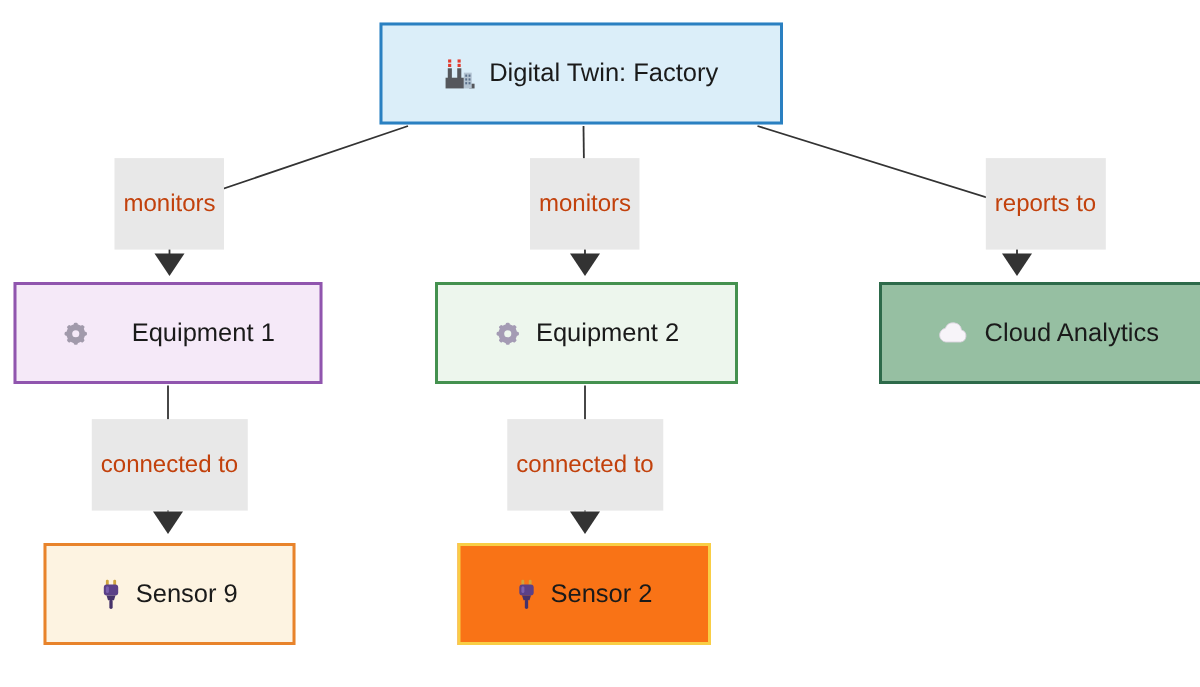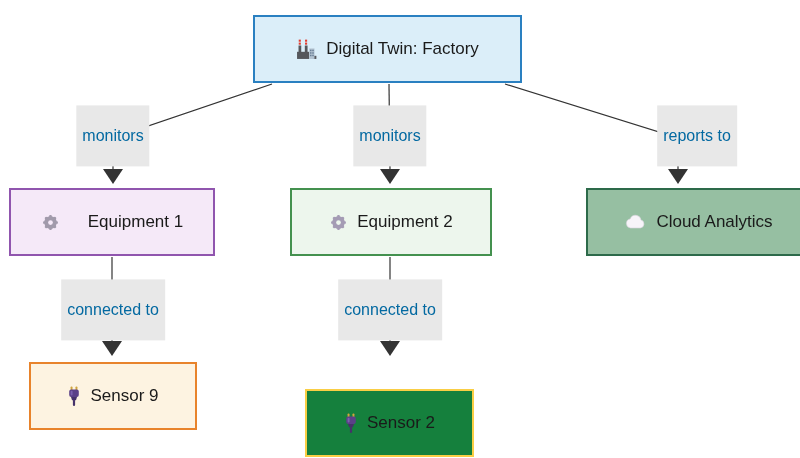--- a/index.html
+++ b/index.html
@@ -9,21 +9,21 @@
   }
   .edges{position:absolute;left:0;top:0;width:800px;height:458px;}
   .node{
     position:absolute;display:flex;align-items:center;justify-content:center;
     gap:9px;border:2px solid transparent;box-sizing:border-box;
     font-size:17px;color:#1a1a1a;white-space:nowrap;cursor:default;
   }
   .node .icon{display:inline-flex;align-items:center;}
   .edge-label{
     position:absolute;transform:translate(-50%,-50%);
-    background:#e8e8e8;color:#0369a1;font-size:16px;line-height:1.2;
+    background:#e8e8e8;color:#c2410c;font-size:16px;line-height:1.2;
     padding:21px 6px;white-space:nowrap;
   }
   
   #n-digital-twin  {left:253px;top:15px; width:269px;height:68px;}
   #n-equipment-1   {left:9px;  top:188px;width:206px;height:68px;gap:28px;}
   #n-equipment-2   {left:290px;top:188px;width:202px;height:68px;}
   #n-cloud         {left:566px;top:188px;width:225px;height:68px;}
   #n-sensor-1      {left:29px; top:362px;width:168px;height:68px;}
   #n-sensor-2      {left:305px;top:362px;width:169px;height:68px;}
   
@@ -134,21 +134,21 @@
         <rect x="8.5" y="0.5" width="1.9" height="4.2" rx="0.8" fill="#cfa43e"></rect>
         <rect x="2.2" y="3.6" width="9.6" height="7.4" rx="2" fill="#5b4088"></rect>
         <rect x="3.6" y="4.8" width="2" height="4.6" rx="1" fill="#7a5fae"></rect>
         <path d="M4 11 h6 l-1 3.2 h-4 Z" fill="#46326a"></path>
         <rect x="5.9" y="13.6" width="2.2" height="6.4" rx="1.1" fill="#46326a"></rect>
       </svg>
     </span>
     <span class="label">Sensor 9</span>
   </div>
 
-  <div class="node" id="n-sensor-2" style="background: #15803d; border-color: rgb(249, 206, 69); margin-top: 27px;">
+  <div class="node" id="n-sensor-2" style="background: #f97316; border-color: rgb(249, 206, 69);">
     <span class="icon">
       <svg width="14" height="21" viewBox="0 0 14 21">
         <rect x="3.6" y="0.5" width="1.9" height="4.2" rx="0.8" fill="#cfa43e"></rect>
         <rect x="8.5" y="0.5" width="1.9" height="4.2" rx="0.8" fill="#cfa43e"></rect>
         <rect x="2.2" y="3.6" width="9.6" height="7.4" rx="2" fill="#5b4088"></rect>
         <rect x="3.6" y="4.8" width="2" height="4.6" rx="1" fill="#7a5fae"></rect>
         <path d="M4 11 h6 l-1 3.2 h-4 Z" fill="#46326a"></path>
         <rect x="5.9" y="13.6" width="2.2" height="6.4" rx="1.1" fill="#46326a"></rect>
       </svg>
     </span>

